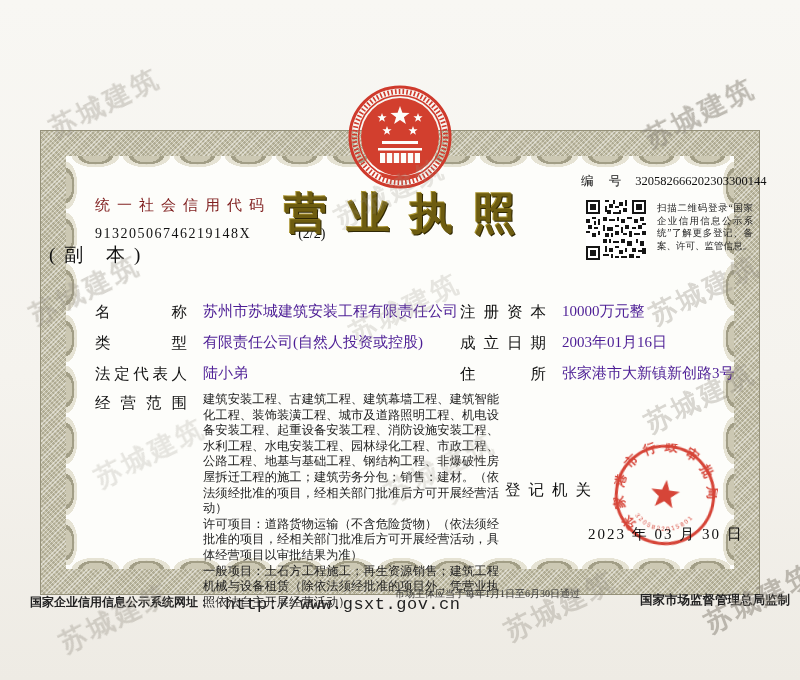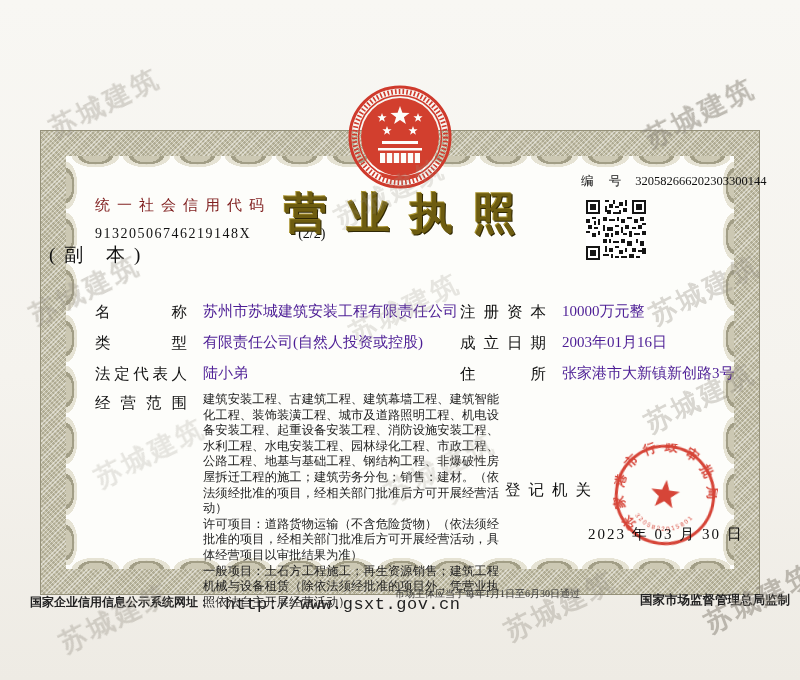--- a/index.html
+++ b/index.html
@@ -226,20 +226,21 @@
           <rect x="27" y="23" width="2" height="3"></rect>
         <rect x="8" y="26" width="3" height="1"></rect>
           <rect x="12" y="26" width="1" height="2"></rect>
           <rect x="14" y="27" width="2" height="1"></rect>
           <rect x="17" y="27" width="3" height="1"></rect>
         <rect x="21" y="26" width="2" height="2"></rect>
           <rect x="24" y="27" width="2" height="1"></rect>
       </g>
     </svg>
   </div>
+  <div class="qr-caption">扫描二维码登录“国家企业信用信息公示系统”了解更多登记、备案、许可、监管信息。</div>
 
   <div class="row rL" style="top:172px">
     <span class="flabel fl-left">名称</span><span class="gap"></span><span class="fvalue">苏州市苏城建筑安装工程有限责任公司</span>
   </div>
   <div class="row rL" style="top:203px">
     <span class="flabel fl-left">类型</span><span class="gap"></span><span class="fvalue">有限责任公司(自然人投资或控股)</span>
   </div>
   <div class="row rL" style="top:234px">
     <span class="flabel fl-left">法定代表人</span><span class="gap"></span><span class="fvalue">陆小弟</span>
   </div>

